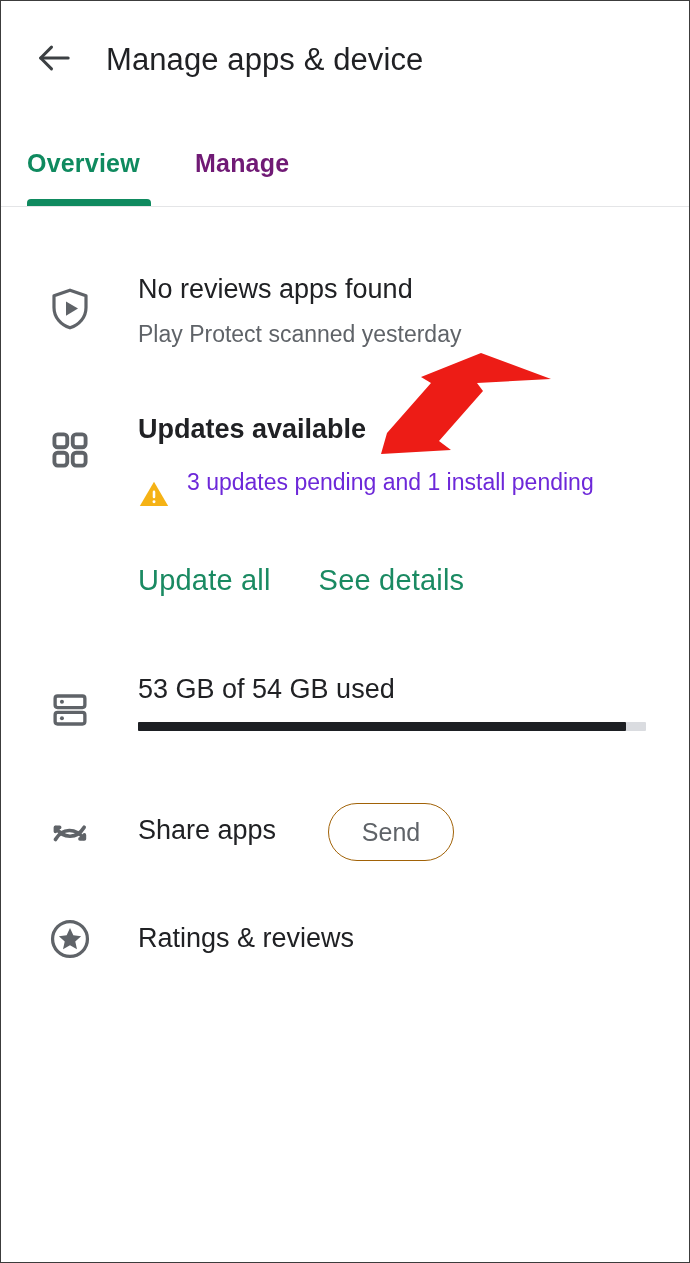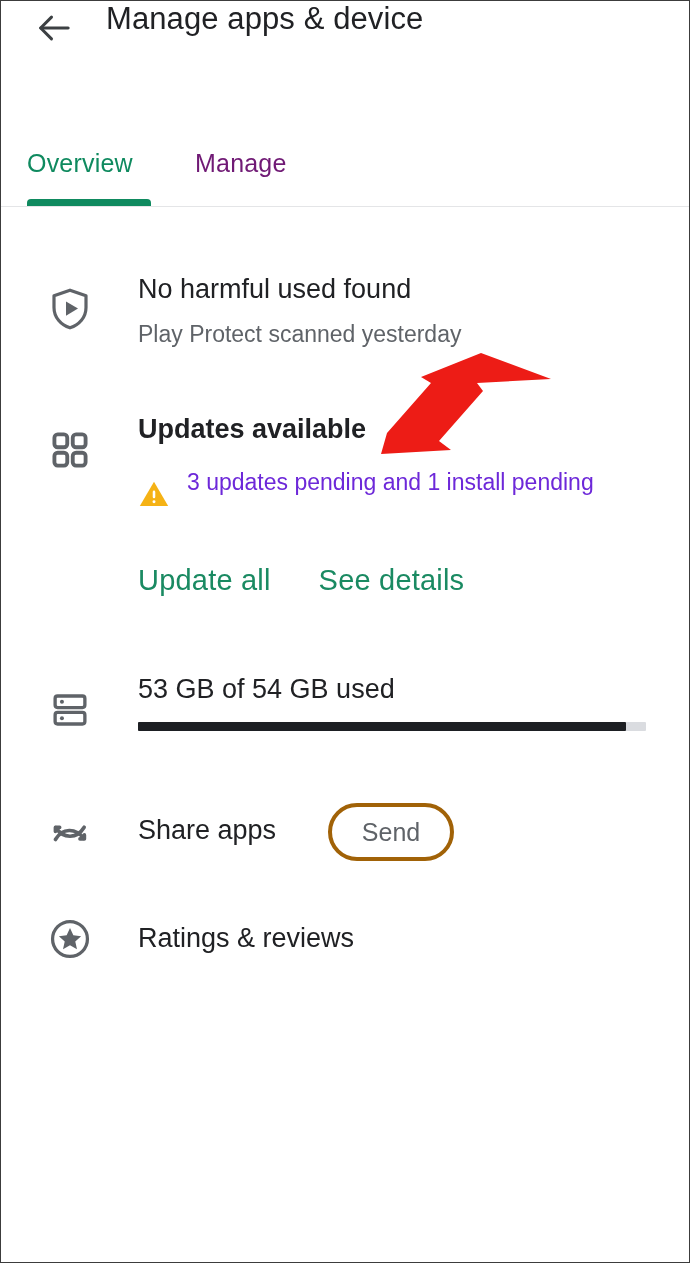--- a/index.html
+++ b/index.html
@@ -22,20 +22,21 @@
   }
 
   
   .appbar {
     position: absolute;
     left: 0;
     top: 0;
     width: 577px;
     height: 118px;
     display: flex;
+    align-items: center;
   }
   .back-btn {
     width: 58px;
     height: 58px;
     margin-left: 24px;
     display: flex;
     align-items: center;
     justify-content: center;
     cursor: pointer;
   }
@@ -47,20 +48,21 @@
     white-space: nowrap;
   }
 
   
   .tabbar {
     position: absolute;
     left: 0;
     top: 118px;
     width: 688px;
     height: 88px;
+    font-weight: bold;
   }
   .tab {
     position: absolute;
     top: 0;
     height: 88px;
     display: flex;
     align-items: center;
     font-size: 25px;
     letter-spacing: 0.2px;
     cursor: pointer;
@@ -164,21 +166,21 @@
     border-radius: 1px;
   }
 
   
   #share-icon { left: 42px; top: 805px; }
   #share-title { left: 137px; top: 814px; }
   .pill-btn {
     position: absolute;
     top: 802px;
     height: 58px;
-    border: 4px solid #a16207;
+    border: 1px solid #a16207;
     border-radius: 30px;
     background: #ffffff;
     color: #5f6368;
     font-size: 25px;
     font-family: "Liberation Sans", sans-serif;
     display: flex;
     align-items: center;
     justify-content: center;
     cursor: pointer;
     padding: 0;
@@ -227,21 +229,21 @@
     <div class="tab-indicator"></div>
   </div>
   <div class="tab-divider"></div>
 
   <div class="row-icon" id="protect-icon">
     <svg width="48" height="48" viewBox="0 0 24 24" fill="none" stroke="#5f6368" stroke-width="1.6" stroke-linejoin="round">
       <path d="M12 2.6 L20 5.4 V11.2 C20 16.2 16.6 19.9 12 21.4 C7.4 19.9 4 16.2 4 11.2 V5.4 Z"></path>
       <polygon points="10,8.2 16,11.8 10,15.4" fill="#5f6368" stroke="none"></polygon>
     </svg>
   </div>
-  <div class="row-title" id="protect-title">No harmful used found</div>
+  <div class="row-title" id="protect-title">No reviews apps found</div>
   <div class="row-sub" id="protect-sub">Play Protect scanned yesterday</div>
 
   <div class="row-icon" id="updates-icon">
     <svg width="44" height="44" viewBox="0 0 24 24" fill="none" stroke="#5f6368" stroke-width="2.1">
       <rect x="3.5" y="3.5" width="7" height="7" rx="1.8"></rect>
       <rect x="13.5" y="3.5" width="7" height="7" rx="1.8"></rect>
       <rect x="3.5" y="13.5" width="7" height="7" rx="1.8"></rect>
       <rect x="13.5" y="13.5" width="7" height="7" rx="1.8"></rect>
     </svg>
   </div>

